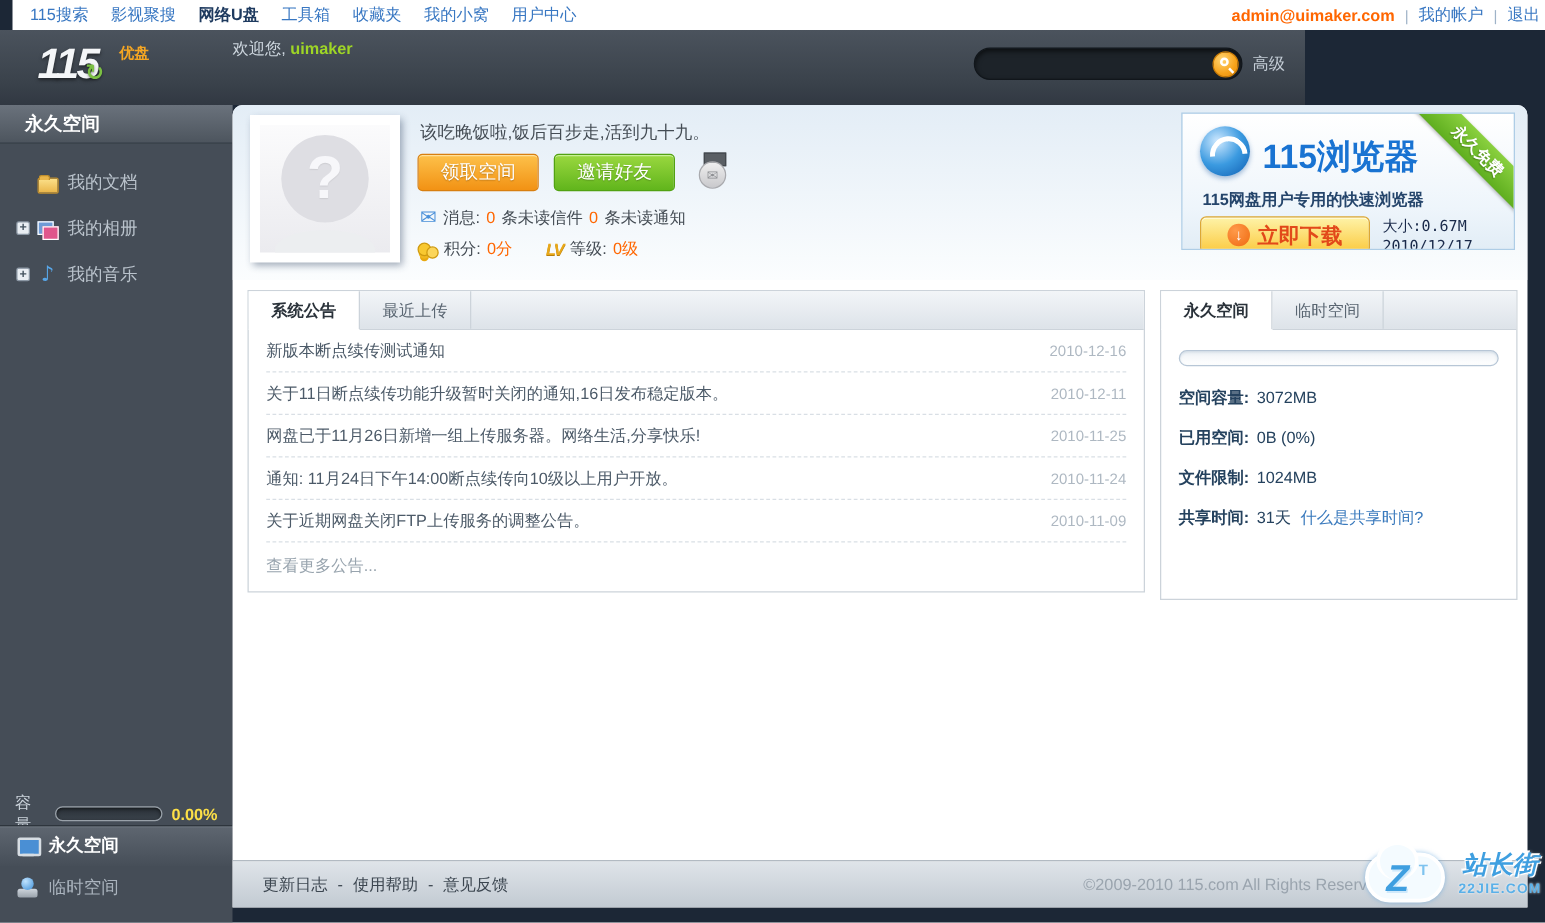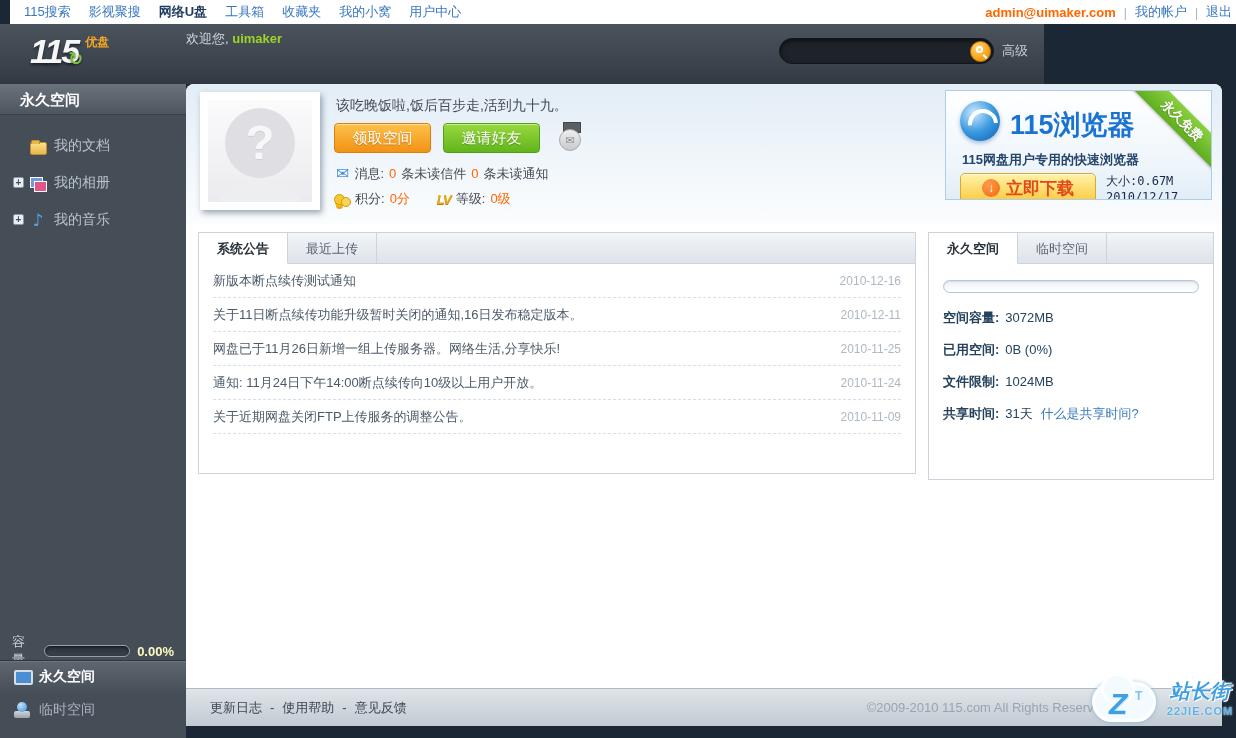--- a/index.html
+++ b/index.html
@@ -28,21 +28,21 @@
   .header {
     position:absolute; top:24px; left:0; width:1044px; height:60px;
     background:linear-gradient(#4b535d,#3a424b 70%,#313842);
   }
   .logo { position:absolute; left:30px; top:8px; display:flex; align-items:flex-start; cursor:pointer; }
   .logo-num {
     font-size:34px; font-weight:bold; font-style:italic; color:#f4f6f8;
     text-shadow:0 2px 3px rgba(0,0,0,.5); letter-spacing:-2px; line-height:38px;
   }
   .logo-swirl { color:#7bc043; font-size:18px; font-weight:bold; margin-left:-10px; margin-top:16px; text-shadow:0 1px 2px rgba(0,0,0,.5);}
-  .logo-right { display:flex; flex-direction:column; margin-left:2px; margin-top:2px;gap:32px; }
+  .logo-right { display:flex; flex-direction:column; margin-left:12px; margin-top:2px;gap:32px; }
   .logo-yp { color:#f5a623; font-size:12px; font-weight:bold; }
   .logo-com { color:#d9dfe6; font-size:15px; font-weight:bold; text-shadow:0 1px 2px rgba(0,0,0,.5); line-height:14px;}
 
   .welcome { position:absolute; left:186px; top:6px; font-size:13px; color:#cdd6de; }
   .welcome b { color:#9ed526; font-weight:bold; }
   .hnav { position:absolute; left:186px; top:32px; display:flex; list-style:none; font-size:13px; align-items:center;}
   .hnav li { color:#e9eef3; cursor:pointer; display:flex; align-items:center; white-space:nowrap; }
   .hnav li + li::before { content:"|"; color:#79838d; padding:0 10px; cursor:default; }
   .palette {
     width:13px; height:13px; border-radius:50%; display:inline-block; margin-right:4px;
@@ -103,21 +103,21 @@
   .icon-album::before { content:""; position:absolute; left:1px; top:3px; width:11px; height:9px; background:#6f9bd6; border:1px solid #fff; }
   .icon-album::after { content:""; position:absolute; left:5px; top:7px; width:11px; height:9px; background:#e0568c; border:1px solid #fff; }
   .icon-music { color:#58a6e8; font-size:17px; line-height:18px; text-align:center; font-family:"DejaVu Sans",sans-serif; }
 
   .cap-row { position:absolute; top:549px; left:0; width:186px; display:flex; align-items:center; padding:0 12px; gap:7px; }
   .cap-label { color:#cdd5dd; font-size:13px; }
   .cap-bar {
     width:88px; height:12px; border:1px solid #99a1a9; border-radius:7px;
     background:linear-gradient(#2a3138,#3a424b); box-shadow:inset 0 1px 3px rgba(0,0,0,.6);
   }
-  .cap-val { color:#fef9c3; font-size:13px; font-weight:bold; }
+  .cap-val { color:#fde047; font-size:13px; font-weight:bold; }
   .side-tab1 {
     position:absolute; top:576px; left:0; width:186px; height:33px;
     background:linear-gradient(#5e6670,#464e58); border-top:1px solid #2e353d;
     box-shadow:inset 0 1px 0 #6d757f;
     display:flex; align-items:center; padding-left:14px; gap:8px;
     color:#ffffff; font-weight:bold; font-size:14px; cursor:pointer;
   }
   .side-tab2 {
     position:absolute; top:610px; left:0; width:186px; height:32px;
     display:flex; align-items:center; padding-left:14px; gap:8px;
@@ -431,20 +431,21 @@
         <span class="ann-date">2010-11-25</span>
       </div>
       <div class="ann-row">
         <a class="ann-title">通知: 11月24日下午14:00断点续传向10级以上用户开放。</a>
         <span class="ann-date">2010-11-24</span>
       </div>
       <div class="ann-row">
         <a class="ann-title">关于近期网盘关闭FTP上传服务的调整公告。</a>
         <span class="ann-date">2010-11-09</span>
       </div>
+      <div class="ann-more">查看更多公告...</div>
     </div>
 
     <div class="panel space-panel">
       <div class="tabbar">
         <div class="tab active">永久空间</div>
         <div class="tab">临时空间</div>
       </div>
       <div class="space-body">
         <div class="space-bar"></div>
         <div class="stat-row">

